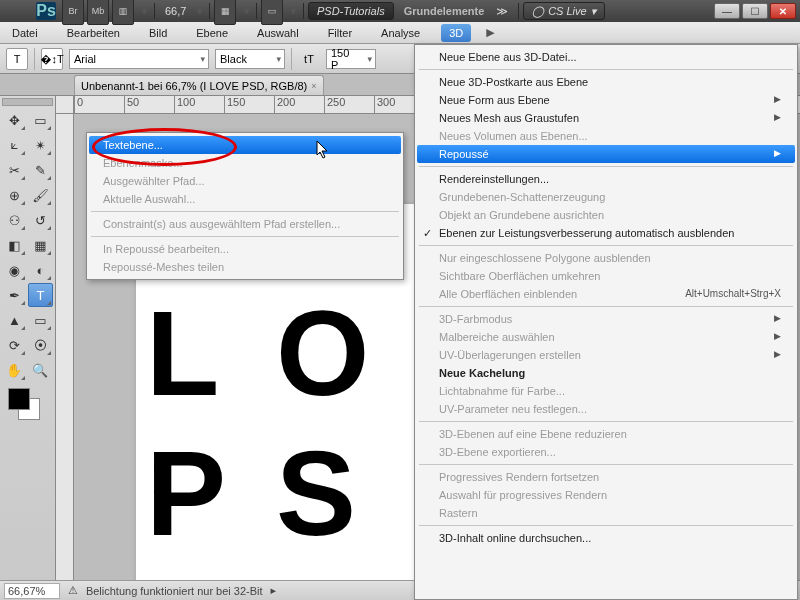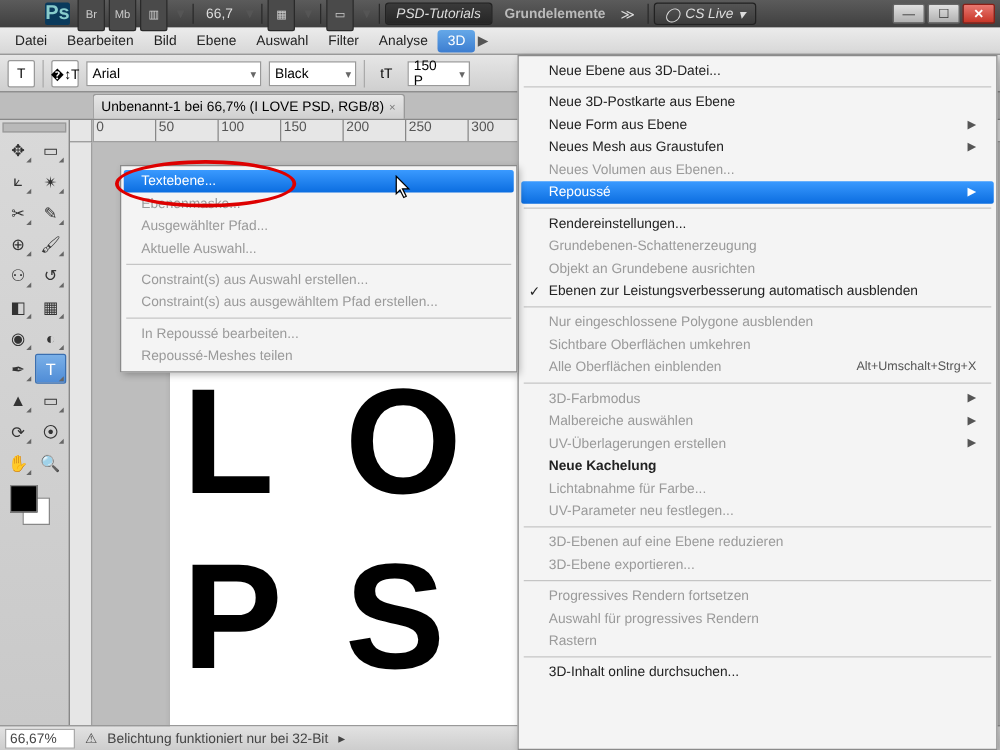--- a/index.html
+++ b/index.html
@@ -13,21 +13,21 @@
 .tb-sep { width: 1px; height: 16px; background: #2a2a2a; margin: 0 4px; }
 .tb-btn { height: 18px; padding: 0 8px; border: 1px solid #222; background: linear-gradient(#555,#3b3b3b); border-radius: 3px; color: #ddd; display: flex; align-items: center; margin-right: 4px; font-style: italic; }
 .tb-btn.dark { background: linear-gradient(#3a3a3a,#252525); }
 .win-btns { margin-left: auto; display: flex; gap: 2px; }
 .win-btn { width: 26px; height: 16px; border-radius: 2px; display: flex; align-items: center; justify-content: center; font-size: 10px; }
 .win-min { background: linear-gradient(#e0e0e0,#b0b0b0); border: 1px solid #666; color: #333; }
 .win-max { background: linear-gradient(#e0e0e0,#b0b0b0); border: 1px solid #666; color: #333; }
 .win-close { background: linear-gradient(#e87870,#c73426); border: 1px solid #8a1f16; color: #fff; font-weight: bold; }
 
 
-.menubar { height: 22px; background: linear-gradient(#ececec,#d7d7d7); border-bottom: 1px solid #999; display: flex; align-items: center; padding: 0 4px; }
+.menubar { height: 22px; background: linear-gradient(#ececec,#d7d7d7); border-bottom: 1px solid #999; display: flex; align-items: center; padding: 0 4px; gap: 13px; }
 .menuitem { padding: 3px 8px; color: #222; }
 .menuitem.active { background: linear-gradient(#65a8e8,#3c7dd0); color: #fff; border-radius: 3px; }
 .menu-arrow { margin-left: 2px; color: #555; }
 
 
 .optbar { height: 30px; background: linear-gradient(#e6e6e6,#cfcfcf); border-bottom: 1px solid #888; display: flex; align-items: center; padding: 0 6px; gap: 6px; }
 .opt-icon { width: 22px; height: 22px; border: 1px solid #999; background: #fff; display: flex; align-items: center; justify-content: center; border-radius: 2px; }
 .opt-select { height: 20px; background: #fff; border: 1px solid #999; padding: 0 16px 0 4px; display: flex; align-items: center; position: relative; }
 .opt-select::after { content: "▾"; position: absolute; right: 3px; color: #666; font-size: 9px; }
 
@@ -51,21 +51,21 @@
 .canvas-area { flex: 1; position: relative; background: #bdbdbd; }
 .ruler-h { position: absolute; top: 0; left: 18px; right: 0; height: 18px; background: #e6e6e6; border-bottom: 1px solid #888; font-size: 8px; color: #555; overflow: hidden; }
 .ruler-v { position: absolute; top: 18px; left: 0; width: 18px; bottom: 0; background: #e6e6e6; border-right: 1px solid #888; }
 .ruler-corner { position: absolute; top: 0; left: 0; width: 18px; height: 18px; background: #e6e6e6; border-right: 1px solid #888; border-bottom: 1px solid #888; }
 .ruler-tick { display: inline-block; width: 50px; text-align: left; padding-left: 2px; border-left: 1px solid #888; height: 100%; }
 .canvas { position: absolute; top: 18px; left: 18px; right: 0; bottom: 0; background: #bdbdbd; }
 .page { position: absolute; left: 62px; top: 90px; width: 420px; height: 520px; background: #fff; box-shadow: 2px 2px 6px rgba(0,0,0,0.3); }
 .big-letter { font-family: Arial, sans-serif; font-weight: 900; font-size: 120px; color: #000; position: absolute; }
 
 
-.submenu { position: absolute; top: 132px; left: 96px; width: 318px; background: #f4f4f4; border: 1px solid #8a8a8a; box-shadow: 2px 2px 6px rgba(0,0,0,0.3); padding: 3px 2px; z-index: 10; }
+.submenu { position: absolute; top: 132px; left: 86px; width: 318px; background: #f4f4f4; border: 1px solid #8a8a8a; box-shadow: 2px 2px 6px rgba(0,0,0,0.3); padding: 3px 2px; z-index: 10; }
 .sm-item { padding: 3px 14px; color: #222; position: relative; }
 .sm-item.hl { background: linear-gradient(#3a9aff,#0b6de0); color: #fff; border-radius: 2px; }
 .sm-item.disabled { color: #9a9a9a; }
 .sm-sep { height: 1px; background: #c5c5c5; margin: 3px 2px; }
 
 
 .red-ring { position: absolute; top: 128px; left: 92px; width: 145px; height: 38px; border: 3px solid #d00; border-radius: 50%; z-index: 20; pointer-events: none; }
 .cursor-arrow { position: absolute; top: 140px; left: 316px; z-index: 25; font-size: 16px; color: #000; pointer-events: none; }
 
 
@@ -291,21 +291,20 @@
       <span>3D-Inhalt online durchsuchen...</span>
     </div>
   </div>
 
 <div class="submenu" id="submenu">
     <div class="sm-item hl">Textebene...</div>
     <div class="sm-item disabled">Ebenenmaske...</div>
     <div class="sm-item disabled">Ausgewählter Pfad...</div>
     <div class="sm-item disabled">Aktuelle Auswahl...</div>
     <div class="sm-sep"></div>
-    <div class="sm-item disabled">Constraint(s) aus Auswahl erstellen...</div>
     <div class="sm-item disabled">Constraint(s) aus ausgewähltem Pfad erstellen...</div>
     <div class="sm-sep"></div>
     <div class="sm-item disabled">In Repoussé bearbeiten...</div>
     <div class="sm-item disabled">Repoussé-Meshes teilen</div>
   </div>
 
 <div class="red-ring"></div>
 <div class="cursor-arrow">
   <svg width="16" height="20">
       <path d="M1 1 L1 15 L4 12 L7 18 L9 17 L6 11 L11 11 Z" fill="#fff" stroke="#000" stroke-width="1"></path>

